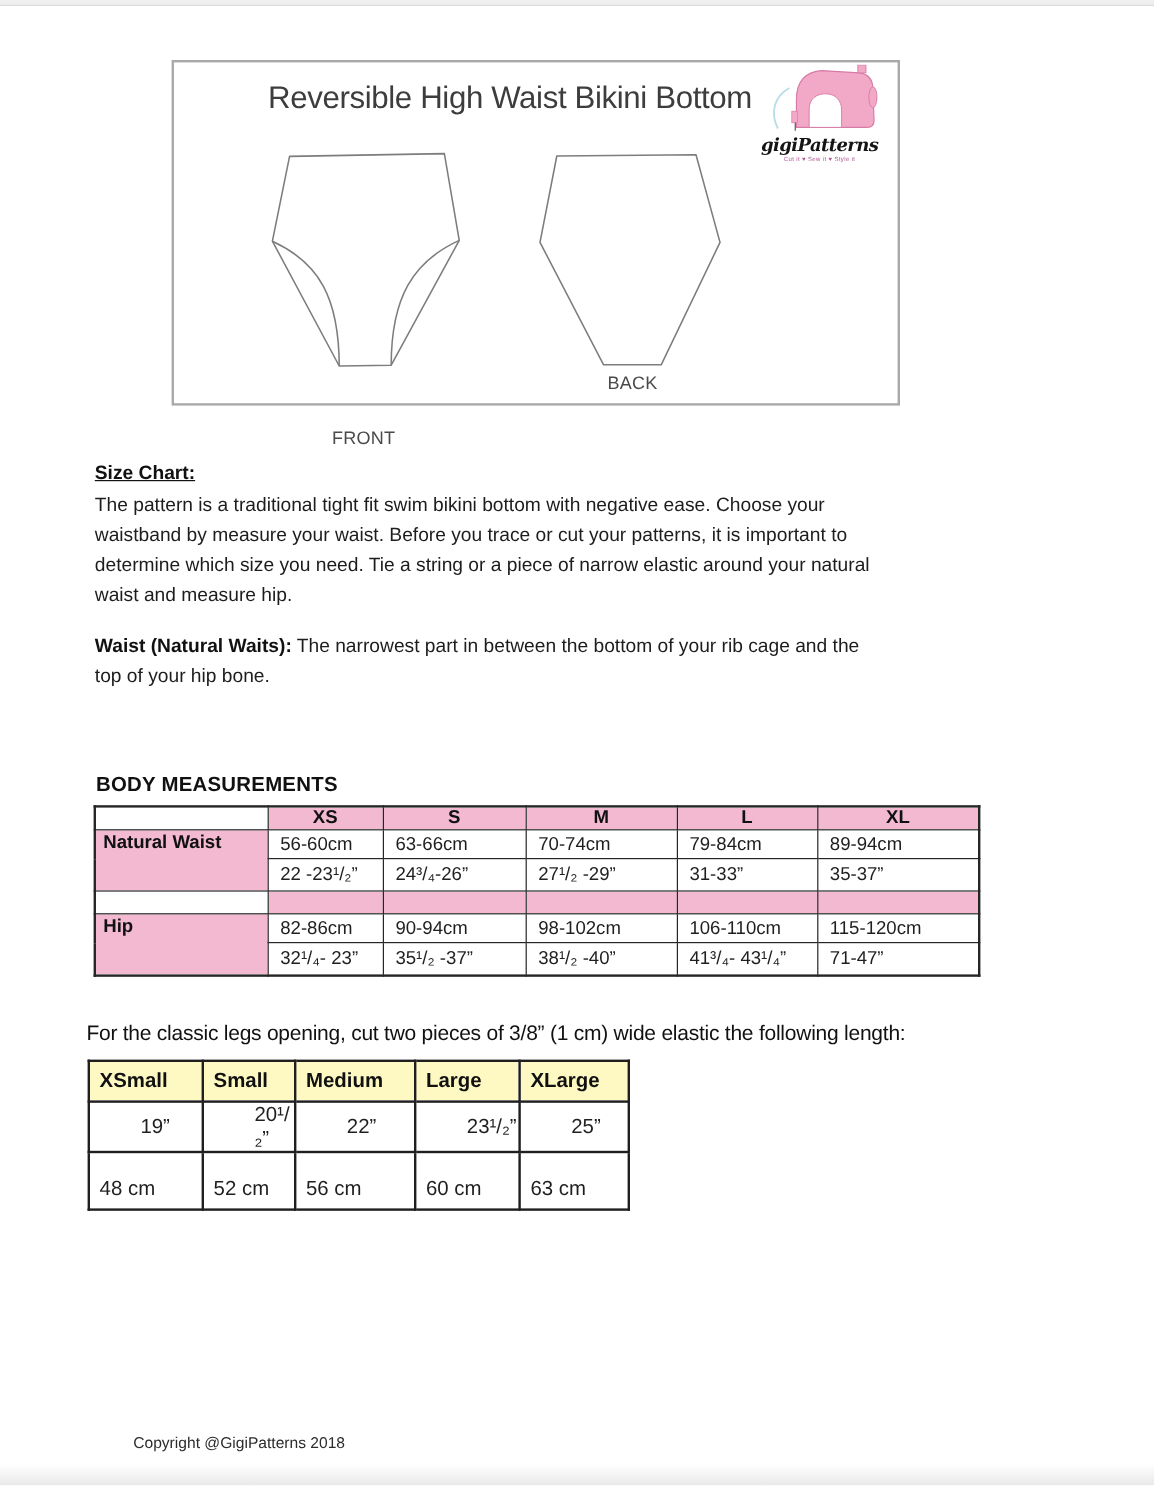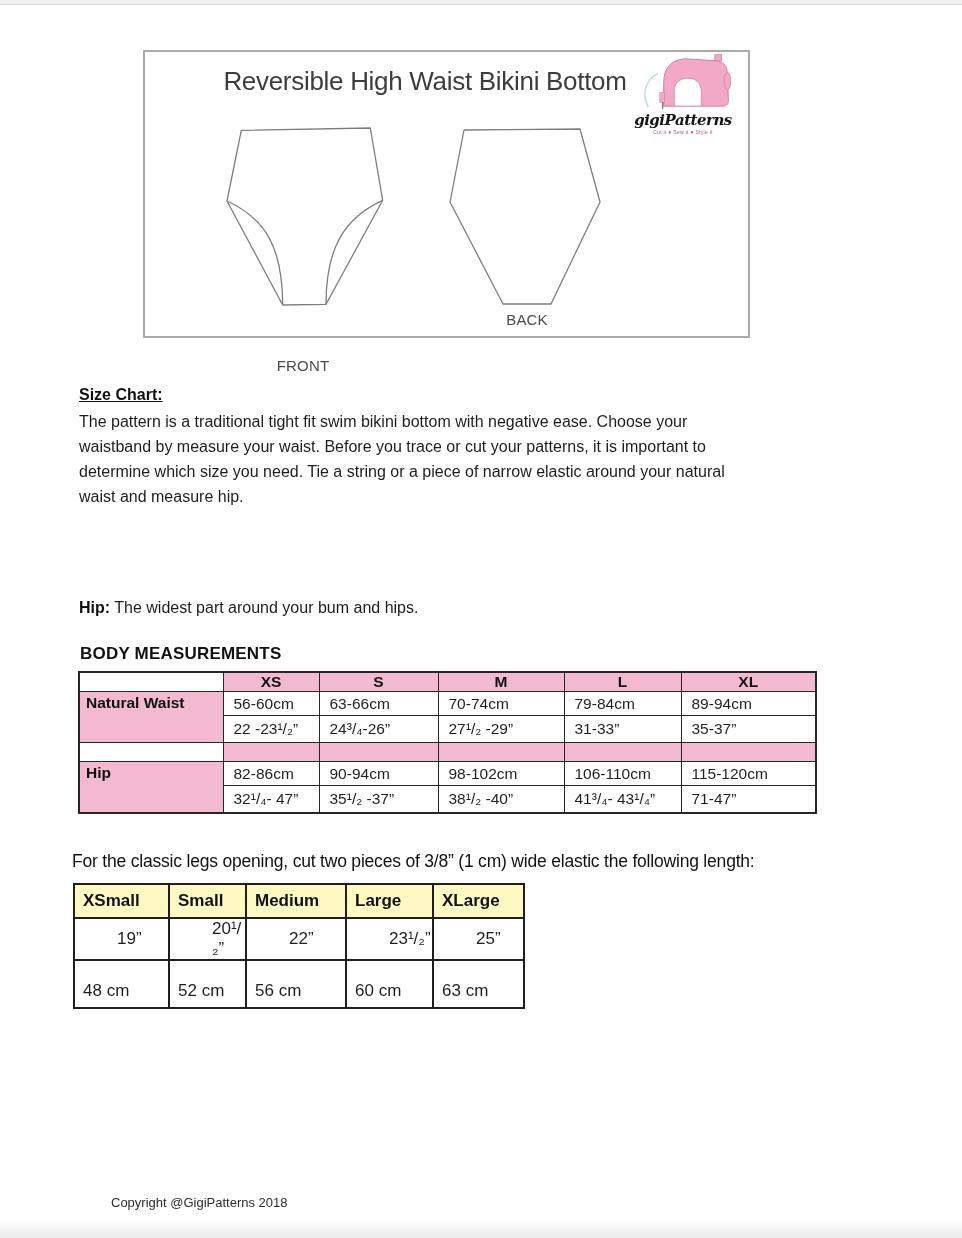--- a/index.html
+++ b/index.html
@@ -113,22 +113,23 @@
       <div class="tagline">Cut it ♥ Sew it ♥ Style it</div>
     </div>
   </div>
 
   <div class="section-heading">Size Chart:</div>
   <div class="size-chart-body">The pattern is a traditional tight fit swim bikini bottom with negative ease. Choose your
 waistband by measure your waist. Before you trace or cut your patterns, it is important to
 determine which size you need. Tie a string or a piece of narrow elastic around your natural
 waist and measure hip.</div>
 
-
-  <div class="definition hip"><b>Hip:</b><span> The widest part around your bum and hips.</span></div>
+  <div class="definition waist"><b>Waist (Natural Waits):</b><span> The narrowest part in between the bottom of your rib cage and the
+top of your hip bone.</span></div>
+
 
   <div class="bm-heading">BODY MEASUREMENTS</div>
 
   <table class="bm-table">
     <colgroup>
       <col style="width:144px">
         <col style="width:96px">
         <col style="width:119px">
       <col style="width:126px">
         <col style="width:117px">
@@ -168,21 +169,21 @@
     </tr>
     <tr class="cmrow">
       <th class="rowlabel" rowspan="2">Hip</th>
       <td class="val">82-86cm</td>
       <td class="val">90-94cm</td>
       <td class="val">98-102cm</td>
       <td class="val">106-110cm</td>
       <td class="val">115-120cm</td>
     </tr>
     <tr class="inrow">
-      <td class="val">32¹/₄- 47”</td>
+      <td class="val">32¹/₄- 23”</td>
       <td class="val">35¹/₂ -37”</td>
       <td class="val">38¹/₂ -40”</td>
       <td class="val">41³/₄- 43¹/₄”</td>
       <td class="val">71-47”</td>
     </tr>
   </tbody>
     </table>
 
   <div class="elastic-intro">For the classic legs opening, cut two pieces of 3/8” (1 cm) wide elastic the following length:</div>
 

